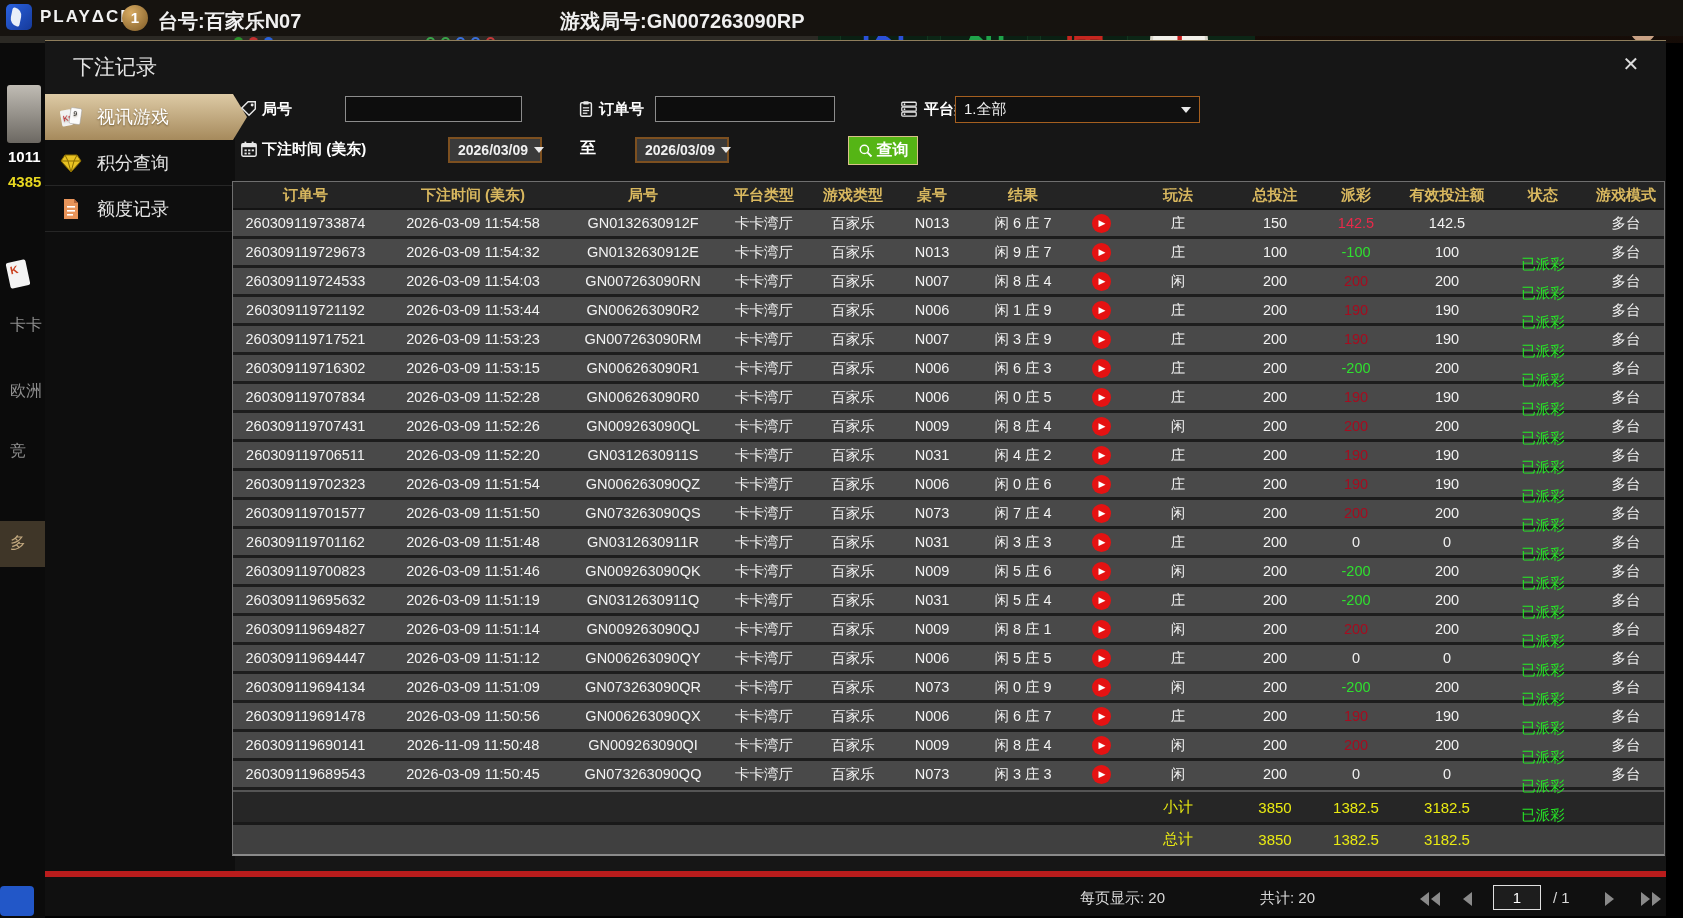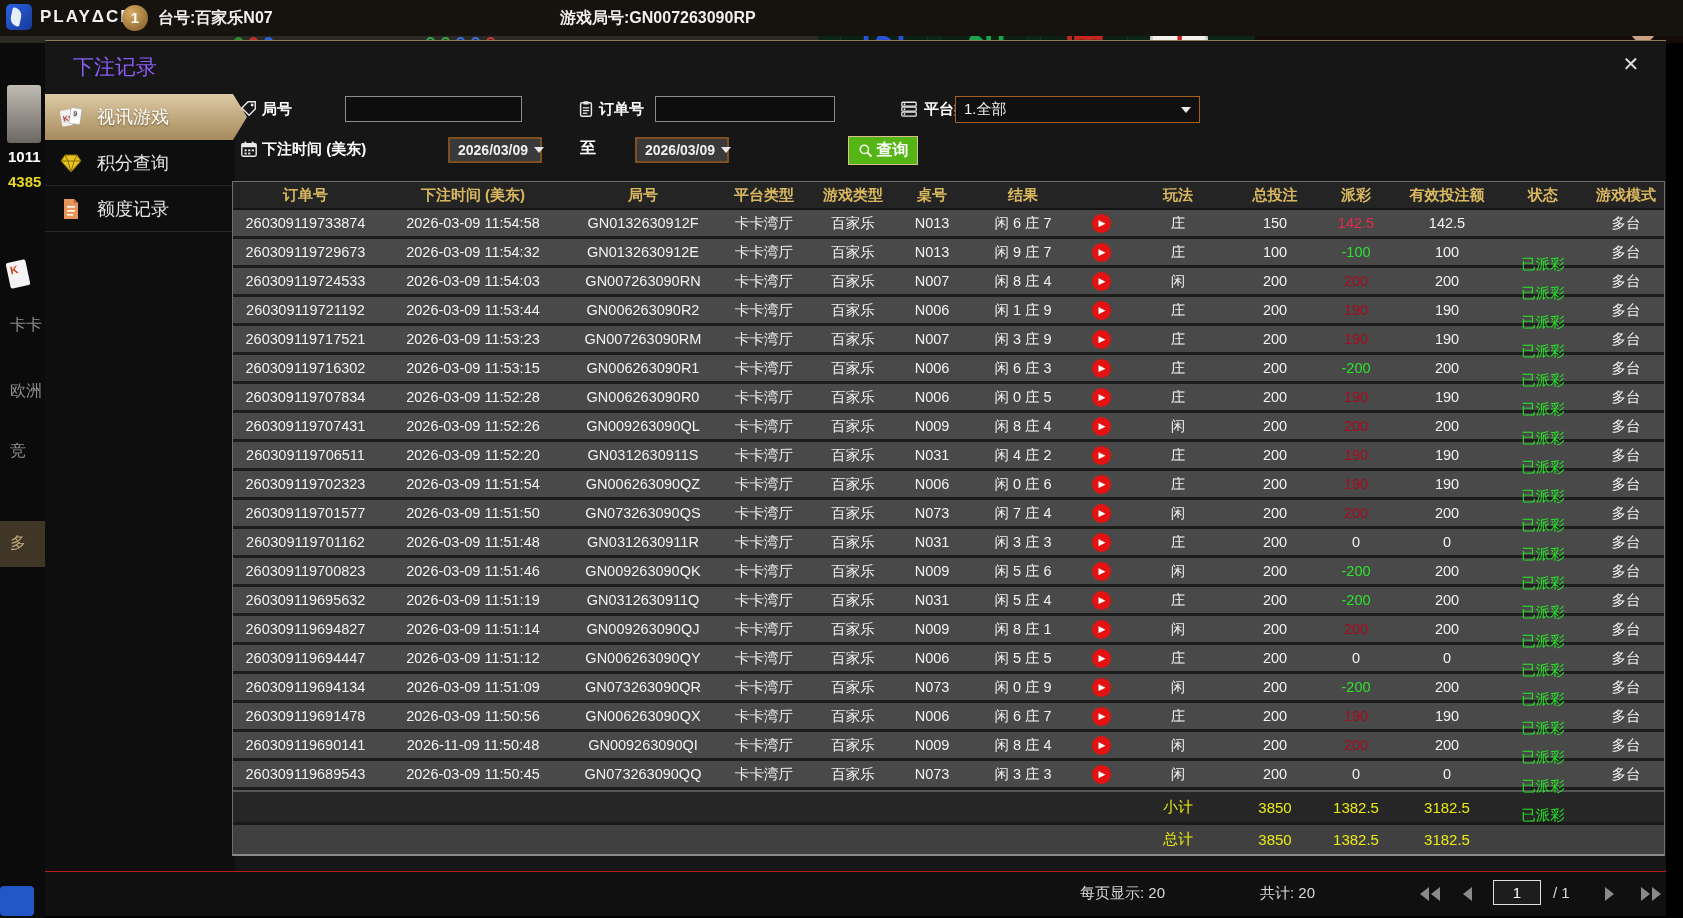--- a/index.html
+++ b/index.html
@@ -10,21 +10,21 @@
   
   #topbar { left:0; top:0; width:1683px; height:36px; background:#16130f; z-index:1; }
   #logo-badge { left:6px; top:4px; width:26px; height:26px; border-radius:5px;
     background:linear-gradient(135deg,#2a62e0,#163a9a); }
   #logo-badge::after{ content:""; position:absolute; left:5px; top:4px; width:10px; height:18px;
     background:#e8eef8; border-radius:2px 8px 2px 8px; transform:rotate(12deg);}
   #brand { left:40px; top:7px; color:#f2f2f2; font-size:17px; font-weight:bold; letter-spacing:2px; }
   #coin { left:122px; top:5px; width:26px; height:26px; border-radius:50%;
     background:radial-gradient(circle at 35% 30%,#d8ab62,#7d5a26); color:#fff; font-weight:bold;
     font-size:15px; text-align:center; line-height:26px; }
-  #table-label,#round-label { top:8px; color:#f0f0f0; font-size:16px; font-weight:bold; }
+  #table-label,#round-label { top:8px; color:#f0f0f0; font-size:20px; font-weight:bold; }
   #table-label { left:158px; } #round-label { left:560px; }
   #substrip { left:0; top:36px; width:818px; height:8px; background:#2b2924; }
   .dotrow { top:37px; display:flex; gap:6px; }
   .mdot { width:9px; height:9px; border-radius:50%; }
   .ring { width:9px; height:9px; border-radius:50%; border:2px solid #888; background:transparent; }
 
   
   #betarea { left:818px; top:0; width:437px; height:43px; background:#0c2616; overflow:hidden; }
   .betbox { position:absolute; top:6px; width:88px; height:80px; background:#0a2013;
     border:1px solid #10371f; text-align:center; font-size:46px; font-weight:bold; line-height:64px;}
@@ -46,21 +46,21 @@
   .rail-item { left:10px; font-size:16px; color:#8f8f8f; white-space:nowrap; }
   #rail-hl { left:0; top:478px; width:45px; height:46px; background:#3f3628; }
   #rail-corner { left:0; top:843px; width:34px; height:30px; background:#2257c8; border-radius:4px; }
   #rail-card { left:8px; top:218px; width:20px; height:26px; background:#f4f4f4; border-radius:2px;
     transform:rotate(-12deg); }
   #rail-card::after{ content:"K"; color:#c42; font-size:11px; font-weight:bold; position:absolute; left:3px; top:2px;}
 
   
   #modal { left:45px; top:40px; width:1621px; height:875px; background:#161616;
     border-top:1px solid #8f7e5c; z-index:5; }
-  #modal-title { left:28px; top:12px; font-size:21px; color:#8b5cf6; }
+  #modal-title { left:28px; top:12px; font-size:21px; color:#e5e5e5; }
   #modal-close { right:22px; top:10px; font-size:20px; color:#dcdcdc; width:26px; height:26px;
     text-align:center; line-height:26px; cursor:pointer; }
 
   
   #msidebar { left:0; top:53px; width:190px; height:822px; background:#0e0e0e; }
   .side-item { position:relative; width:190px; height:46px; display:flex; align-items:center;
     gap:14px; padding-left:14px; border-bottom:1px solid #262626; color:#e6e6e6; font-size:18px;
     cursor:pointer; }
   .side-item.selected { width:202px; background:linear-gradient(180deg,#ddcaa5,#a3metrics 100%);
     background:linear-gradient(180deg,#ddcaa5,#a68a5c); border-bottom:none; color:#fff;
@@ -104,21 +104,21 @@
   .pos { color:#a50d20 !important; } .pos-bright { color:#e8294a !important; }
   .neg { color:#2fe02f !important; } .zero { color:#f0f0f0 !important; }
   .status-paid { color:#25e825 !important;margin-top:41px; }
   .playbtn { width:19px; height:19px; border-radius:50%; background:#e51212; color:#fff; font-size:9px;
     display:flex; align-items:center; justify-content:center; cursor:pointer; padding-left:2px; }
   .sumrow { height:32px; background:#262626; border-top:2px solid #555; }
   .sumrow.total { background:#404040; border-top:3px solid #191919; }
   .sumrow .cell { color:#e9ea12; font-weight:normal; font-size:15px; }
 
   
-  #pagbar { left:0; top:830px; width:1621px; height:45px; background:#101010; border-top:1px solid #b91c1c; }
+  #pagbar { left:0; top:830px; width:1621px; height:45px; background:#101010; border-top:6px solid #b91c1c; }
   .pagtext { position:absolute; top:12px; color:#d8d8d8; font-size:15px; }
   .tri { position:absolute; top:15px; width:0; height:0; border-top:7px solid transparent;
     border-bottom:7px solid transparent; cursor:pointer; }
   .tri-r { border-left:9px solid #8a8a8a; } .tri-l { border-right:9px solid #8a8a8a; }
   #page-box { position:absolute; left:1448px; top:8px; width:48px; height:25px; background:#1d1d1d;
     border:1px solid #e0e0e0; color:#fff; font-size:15px; text-align:center; line-height:23px; }
 </style>
 </head>
 <body>
 

